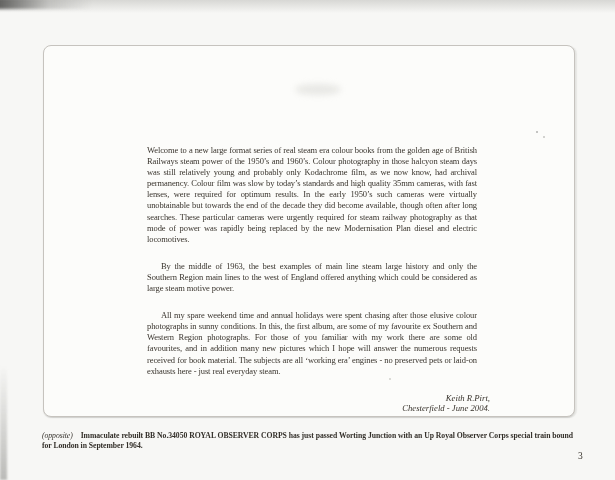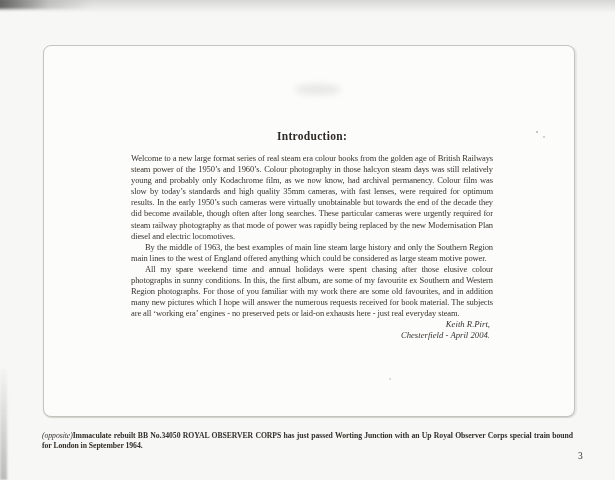--- a/index.html
+++ b/index.html
@@ -38,21 +38,21 @@
     letter-spacing: 0.3px;
     color: #2e2a25;
   }
   .bodytext {
     font-size: 8.5px;
     line-height: 11.1px;
     text-align: justify;
     letter-spacing: -0.1px;
     color: #39342d;
   }
-  .bodytext p { margin: 0; }
+  .bodytext p { margin: 16px; }
   .bodytext p + p { text-indent: 14px; }
   .signature {
     margin-top: 0;
     padding-right: 3px;
     text-align: right;
     font-style: italic;
     font-size: 8.7px;
     line-height: 10.6px;
     color: #39342d;
   }
@@ -63,21 +63,21 @@
     font-size: 7.7px;
     line-height: 9.8px;
     font-weight: bold;
     text-align: justify;
     letter-spacing: -0.05px;
     color: #332f29;
   }
   .caption .opp {
     font-style: italic;
     font-weight: normal;
-    margin-right: 0;
+    margin-right: 8px;
     font-family: Liberation Serif, serif;
   }
   .pagenum {
     position: absolute;
     left: 578px; top: 451px;
     font-size: 9.5px;
     color: #39342d;
   }
   
   .shadow-top {
@@ -106,29 +106,28 @@
   .speck-b { left: 543px; top: 136px; width: 2px; height: 2px; background: rgba(118,118,114,0.42); }
   .speck-c { left: 389px; top: 378px; width: 2px; height: 2px; background: rgba(140,140,136,0.4); }
 </style>
 </head>
 <body>
 
 <div class="scan">
 
   <div class="frame">
     <div class="content">
-      <h1 class="title">Introduction:</h1>
       <div class="bodytext">
         <p>Welcome to a new large format series of real steam era colour books from the golden age of British Railways steam power of the 1950’s and 1960’s. Colour photography in those halcyon steam days was still relatively young and probably only Kodachrome film, as we now know, had archival permanency. Colour film was slow by today’s standards and high quality 35mm cameras, with fast lenses, were required for optimum results. In the early 1950’s such cameras were virtually unobtainable but towards the end of the decade they did become available, though often after long searches. These particular cameras were urgently required for steam railway photography as that mode of power was rapidly being replaced by the new Modernisation Plan diesel and electric locomotives.</p>
         <p>By the middle of 1963, the best examples of main line steam large history and only the Southern Region main lines to the west of England offered anything which could be considered as large steam motive power.</p>
         <p>All my spare weekend time and annual holidays were spent chasing after those elusive colour photographs in sunny conditions. In this, the first album, are some of my favourite ex Southern and Western Region photographs. For those of you familiar with my work there are some old favourites, and in addition many new pictures which I hope will answer the numerous requests received for book material. The subjects are all ‘working era’ engines - no preserved pets or laid-on exhausts here - just real everyday steam.</p>
       </div>
       <div class="signature">
         <div>Keith R.Pirt,</div>
-        <div>Chesterfield - April 2004.</div>
+        <div>Chesterfield - June 2004.</div>
       </div>
     </div>
   </div>
 
   <div class="caption"><span class="opp">(opposite)</span><span>Immaculate rebuilt BB No.34050 ROYAL OBSERVER CORPS has just passed Worting Junction with an Up Royal Observer Corps special train bound for London in September 1964.</span></div>
 
   <div class="pagenum">3</div>
 
   <div class="shadow-top"></div>
   <div class="shadow-top-left"></div>

